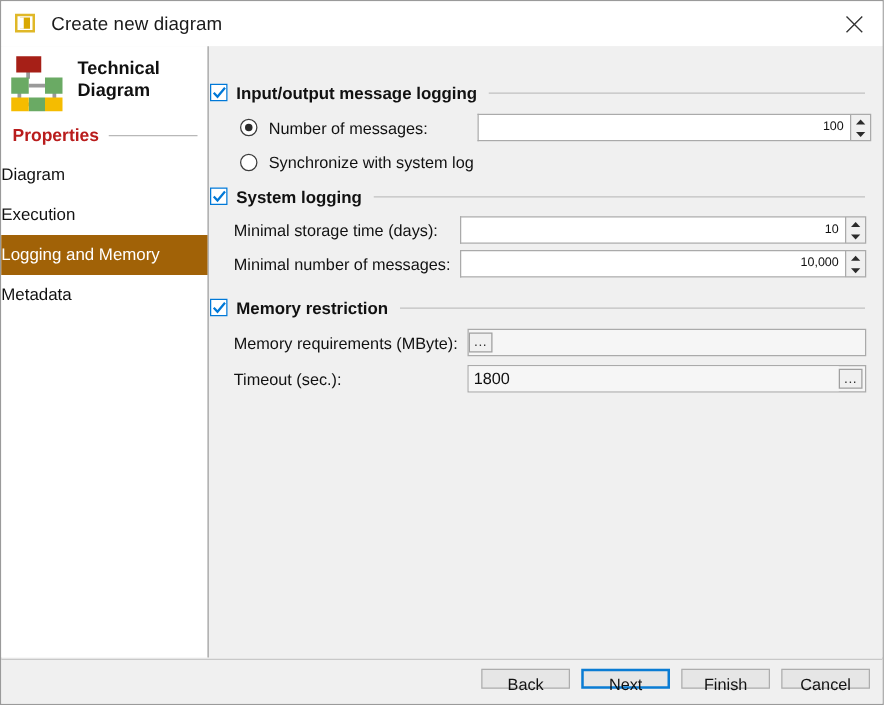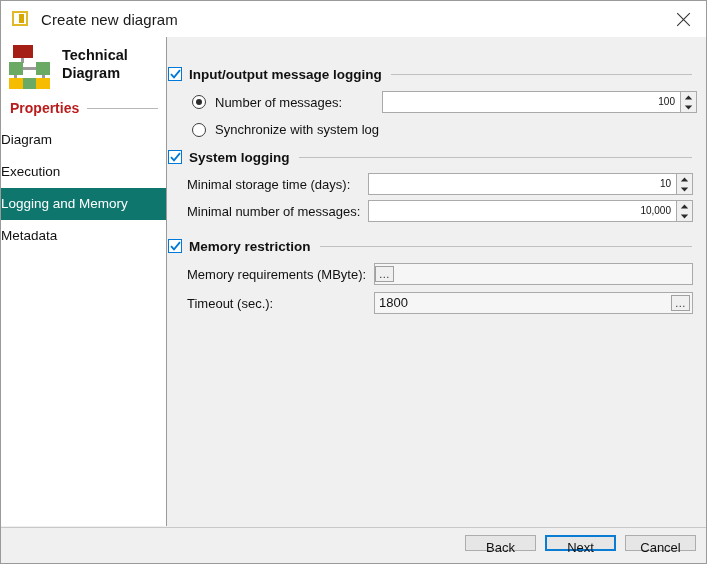--- a/index.html
+++ b/index.html
@@ -150,21 +150,21 @@
   }
   .nav-item {
     height: 32px;
     line-height: 32px;
     font-size: 13.5px;
     color: #111;
     cursor: default;
     white-space: nowrap;
   }
   .nav-item.selected {
-    background: #0f766e;
+    background: #a16207;
     color: #ffffff;
     margin-right: 0px;
   }
 
   
   #main {
     position: absolute;
     left: 167px; top: 36px;
     width: 538px;
     height: 489px;
@@ -521,17 +521,18 @@
         </span>
       </div>
     </div>
 
   </div>
 
   <div id="footer">
     <div id="button-bar">
       <div class="btn">Back</div>
       <div class="btn default">Next</div>
+      <div class="btn">Finish</div>
       <div class="btn">Cancel</div>
     </div>
   </div>
 
 </div>
 
 </body></html>

